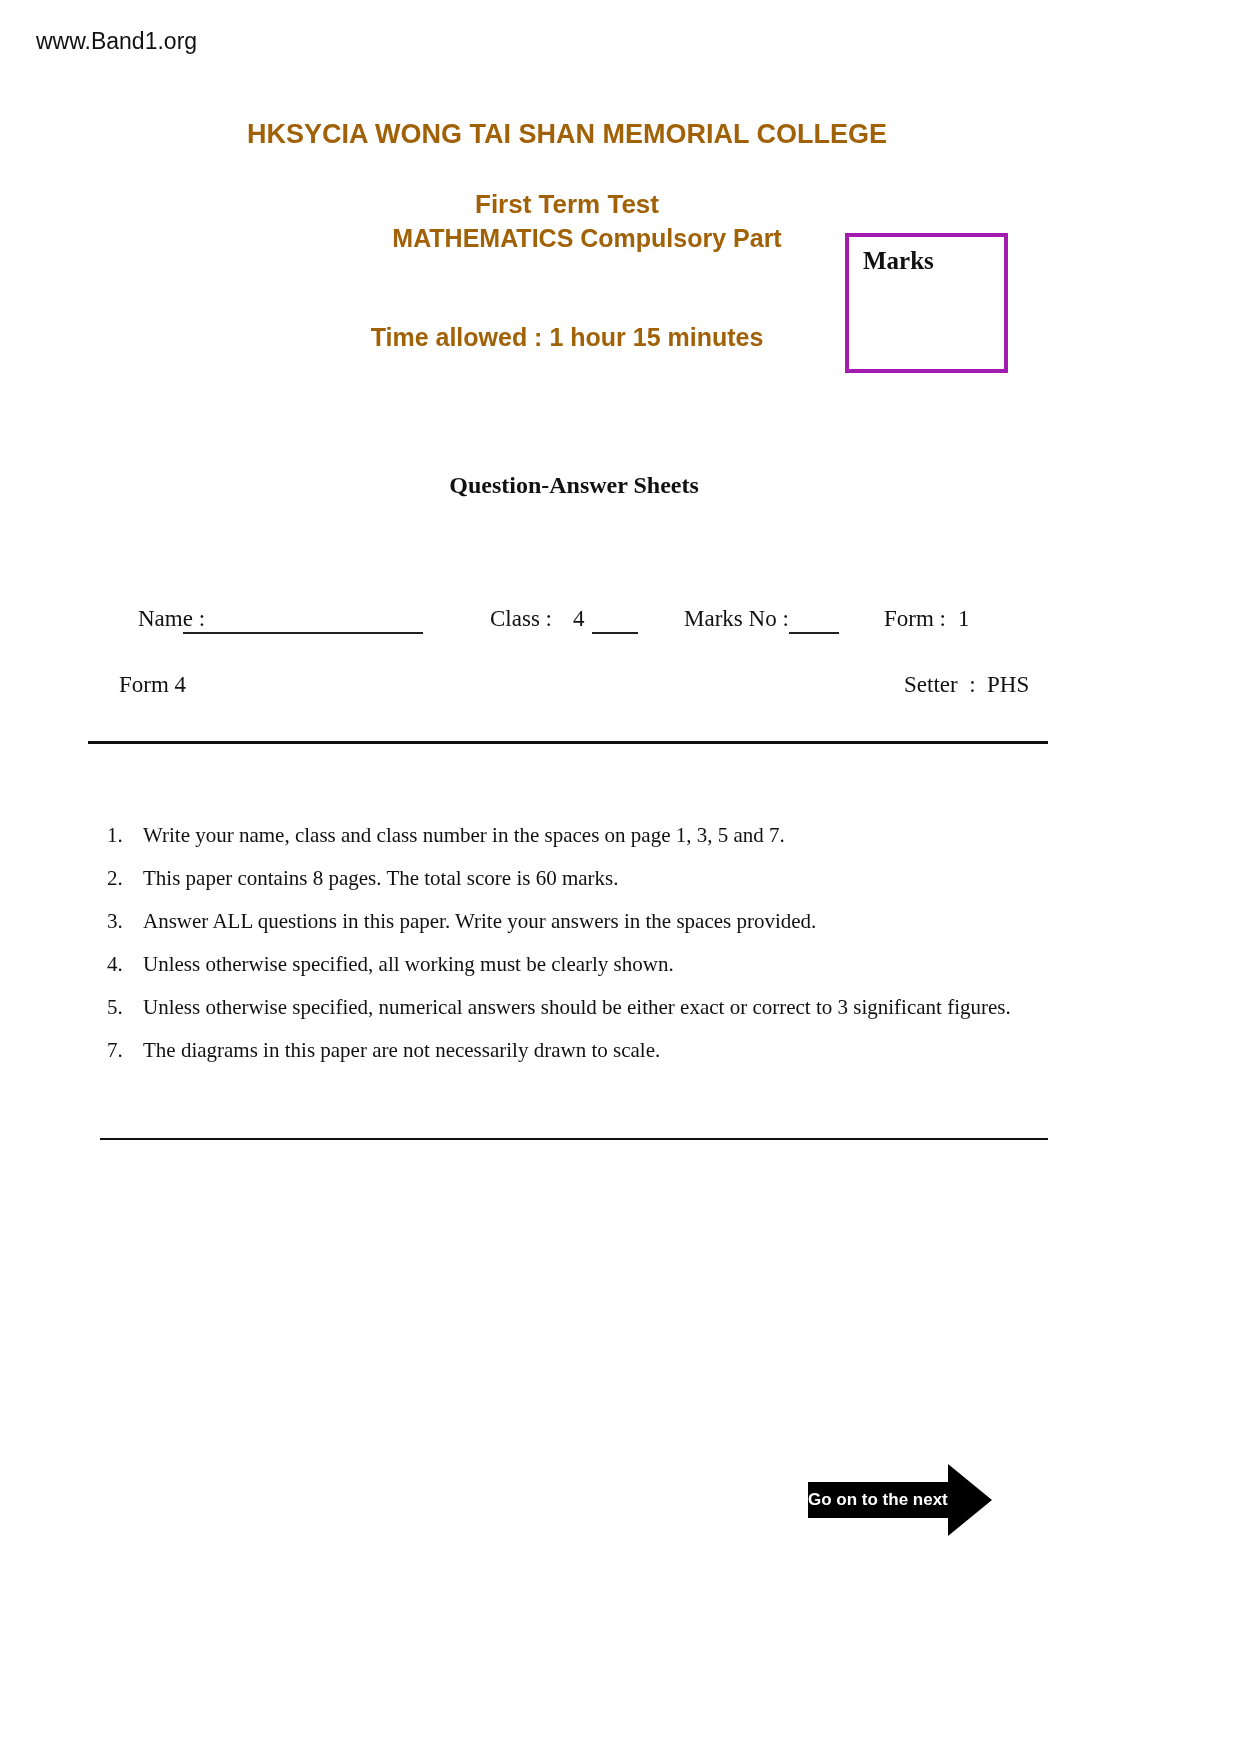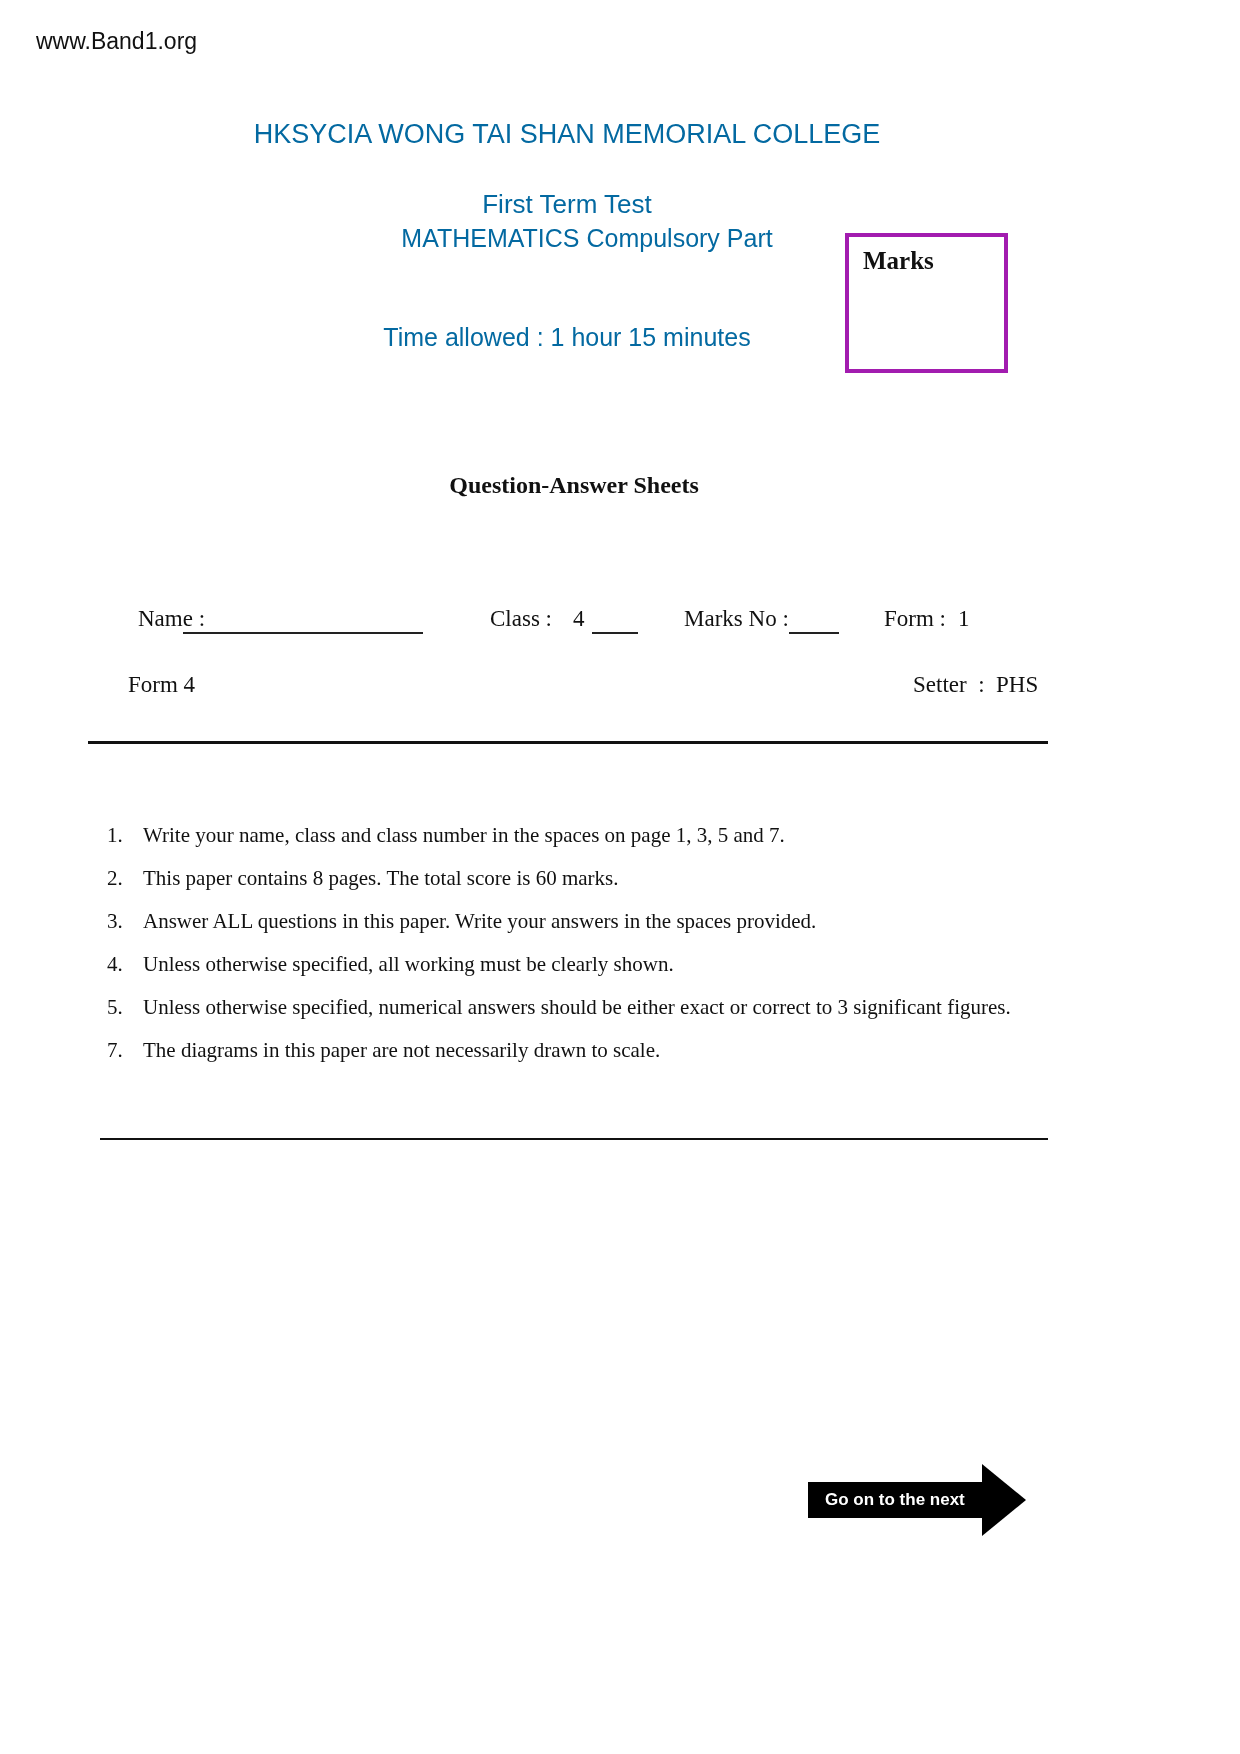--- a/index.html
+++ b/index.html
@@ -20,22 +20,22 @@
     font-size: 23px;
     color: #111;
   }
 
   .heading-block {
     position: absolute;
     left: 0; top: 118px;
     width: 1134px;
     text-align: center;
     font-family: "Liberation Sans", sans-serif;
-    font-weight: normal;
-    color: #0369a1;
+    font-weight: bold;
+    color: #a16207;
   }
   .school   { font-size: 27px; line-height: 33px; }
   .year     { font-size: 27px; line-height: 33px; margin-top: 5px; }
   .test-title { font-size: 26px; line-height: 32px; margin-top: 37px; }
   .subject  { font-size: 25px; line-height: 31px; margin-top: 3px; padding-left: 40px; }
   .time     { font-size: 25px; line-height: 31px; margin-top: 68px; }
 
   .marks-box {
     position: absolute;
     left: 845px; top: 233px;
@@ -63,21 +63,21 @@
   .lbl-name     { left: 98px; margin-left: 40px; }
   .line-name    { left: 183px; width: 240px; height: 26px; border-bottom: 2px solid #222; }
   .lbl-class    { left: 490px; }
   .val-class    { left: 573px; }
   .line-class   { left: 592px; width: 46px; height: 26px; border-bottom: 2px solid #222; }
   .lbl-classno  { left: 684px; }
   .line-classno { left: 789px; width: 50px; height: 26px; border-bottom: 2px solid #222; }
   .lbl-page     { left: 884px; }
   .val-page     { left: 958px; }
 
-  .form-row { position: absolute; left: 13px; top: 672px; width: 1009px; height: 34px; font-size: 23px; }
+  .form-row { position: absolute; left: 4px; top: 672px; width: 1009px; height: 34px; font-size: 23px; }
   .form-row span { position: absolute; white-space: pre; }
   .lbl-form   { left: 115px; }
   .lbl-setter { left: 900px; }
 
   .rule { position: absolute; background: #111; }
   .rule-thick { left: 88px;  top: 741px;  width: 960px; height: 3px; }
   .rule-thin  { left: 100px; top: 1138px; width: 948px; height: 2px; }
 
   .instructions {
     position: absolute;
@@ -98,21 +98,21 @@
   }
   .next-label {
     background: #000;
     color: #fff;
     font-family: "Liberation Sans", sans-serif;
     font-weight: bold;
     font-size: 17px;
     height: 36px;
     display: flex;
     align-items: center;
-    padding: 0 17px;
+    padding: 0 0;
     white-space: pre;
   }
   .arrow-head {
     width: 0; height: 0;
     border-top: 36px solid transparent;
     border-bottom: 36px solid transparent;
     border-left: 44px solid #000;
   }
 </style>
 </head>

